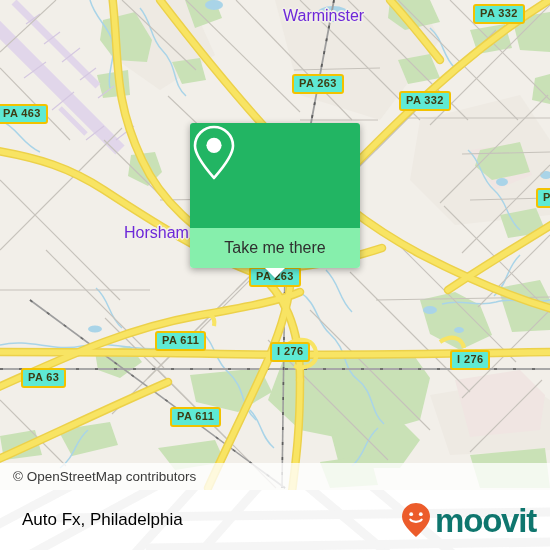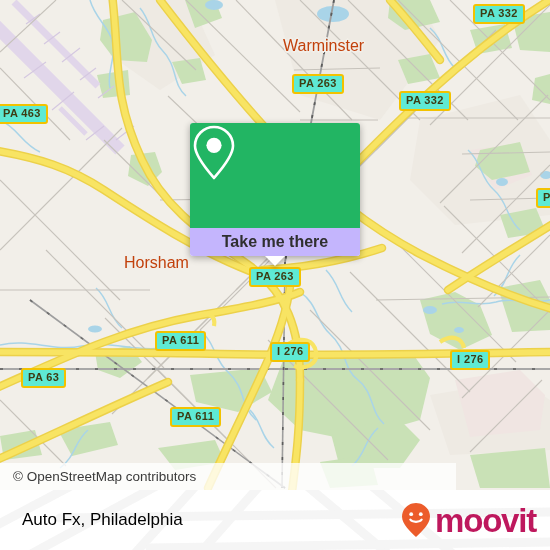--- a/index.html
+++ b/index.html
@@ -31,70 +31,69 @@
     letter-spacing:.4px;
     padding:1px 5px 2px 5px;
     white-space:nowrap;
     line-height:13px;
     box-sizing:border-box;
   }
 
   
   .place{
     position:absolute;
-    color:#c2410c;
+    color:#6d28d9;
     font-size:15px;
     white-space:nowrap;
     text-shadow:
       -1.6px 0 #f2efe9, 1.6px 0 #f2efe9, 0 -1.6px #f2efe9, 0 1.6px #f2efe9,
       -1.2px -1.2px #f2efe9, 1.2px -1.2px #f2efe9, -1.2px 1.2px #f2efe9, 1.2px 1.2px #f2efe9;
-    margin-top: 30px;
   }
   .place.big{font-size:16px;}
 
   
   .popup{
     position:absolute;
     left:190px;top:123px;
     width:170px;
     border-radius:3px;
     background:#ffffff;
     box-shadow:0 2px 7px rgba(0,0,0,.33);
     overflow:visible;
   }
   .popup-img{
     height:105px;
     background:#22b563;
     border-radius:3px 3px 0 0;
     display:flex;align-items:center;justify-content:center;
   }
   .popup-label{
-    height:28px;
+    height:40px;
     display:flex;align-items:center;justify-content:center;
     color:#2f2f2f;
     font-size:16px;
     border-radius:0 0 3px 3px;
-    background:#c4b5fd;
-    position:relative;z-index:2;font-weight:bold;
+    background:#86efac;
+    position:relative;z-index:2;
   }
   .popup-arrow{
     position:absolute;
     left:50%;bottom:-10px;margin-left:-11px;
     width:0;height:0;
     border-left:11px solid transparent;
     border-right:11px solid transparent;
     border-top:11px solid #ffffff;
     filter:drop-shadow(0 3px 2px rgba(0,0,0,.2));
     z-index:1;
   }
 
   
   .attrib{
     position:absolute;left:0;bottom:0;
-    width:456px;height:27px;
+    width:550px;height:27px;
     background:rgba(255,255,255,.78);
     display:flex;align-items:center;
     box-sizing:border-box;
     padding-left:13px;
   }
   .attrib span{
     color:#3a3a3a;font-size:13.5px;
   }
 
   
@@ -108,21 +107,21 @@
   .footer-title{
     position:absolute;left:22px;top:0;height:60px;
     display:flex;align-items:center;
     color:#000000;font-size:17px;white-space:nowrap;
   }
   .brand{
     position:absolute;right:14px;top:0;height:60px;
     display:flex;align-items:center;gap:4px;
   }
   .brand-name{
-    color:#be185d;font-size:33px;font-weight:bold;letter-spacing:-1.2px;
+    color:#0f766e;font-size:33px;font-weight:bold;letter-spacing:-1.2px;
     line-height:33px;
   }
 </style>
 </head>
 <body>
 
 <div id="root">
 
   <div class="map">
 

